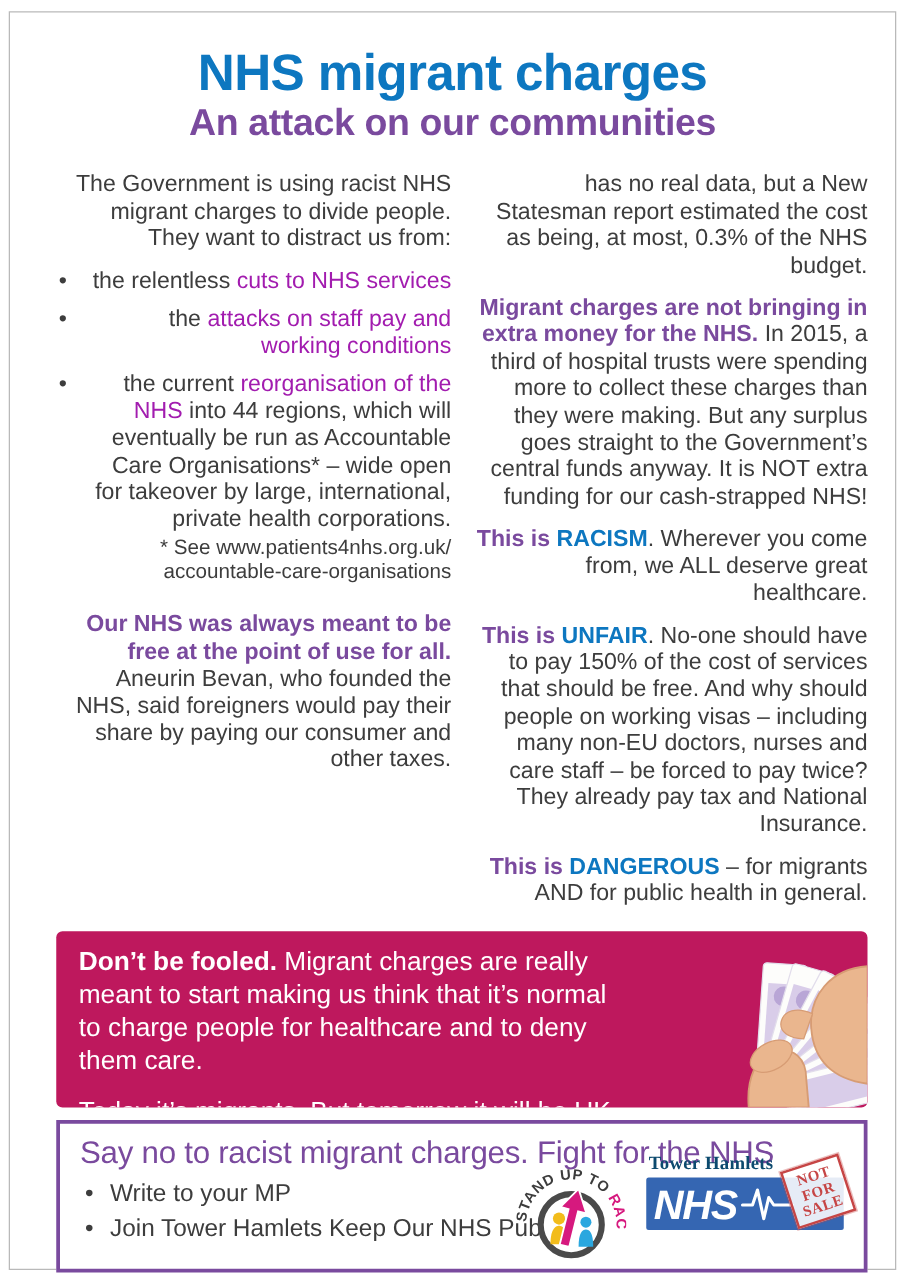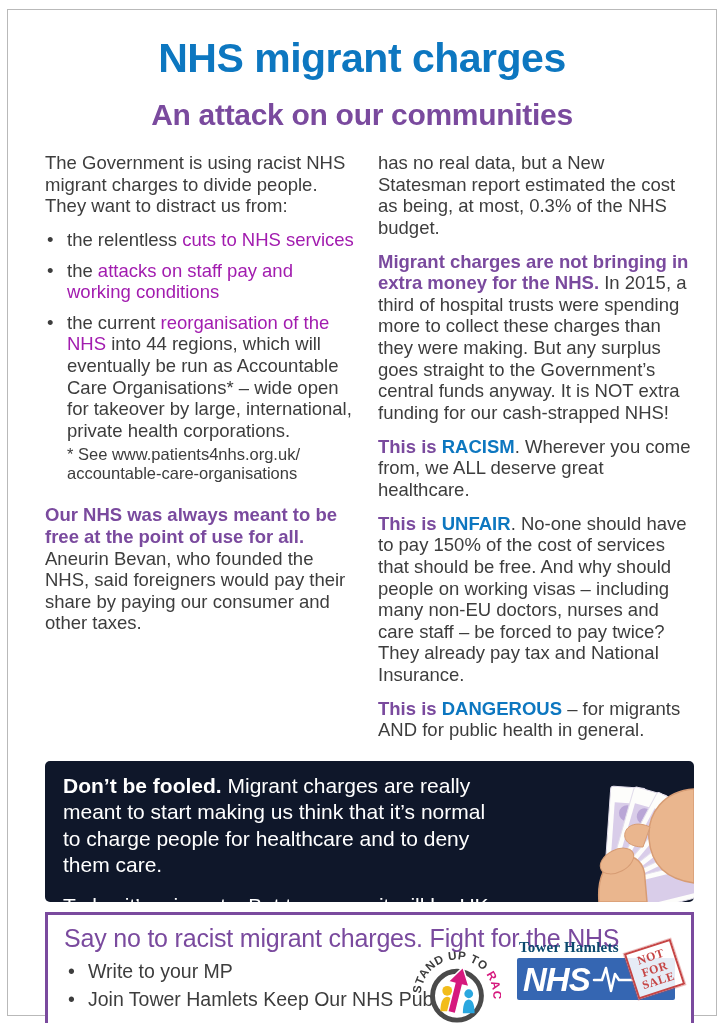--- a/index.html
+++ b/index.html
@@ -7,38 +7,38 @@
     width:724px;height:1023px;background:#ffffff;position:relative;
     font-family:"Liberation Sans","DejaVu Sans",sans-serif;
     color:#3d3d3d;overflow:hidden;
   }
   .page-frame{position:absolute;left:7px;top:9px;right:7px;bottom:7px;border:1px solid #b9b9b9;pointer-events:none;}
   .content{position:absolute;left:0;top:0;width:724px;}
 
   
   .hdr{text-align:center;margin-top:38px;line-height:1.0;}
   .hdr .title{color:#0d77c0;font-weight:bold;font-size:41px;letter-spacing:-0.5px;}
-  .hdr .sub{color:#7a4a9e;font-weight:bold;font-size:30px;margin-top:21px;letter-spacing:-0.3px;}
-
-  
-  .cols{display:flex;gap:17px;margin:22px 30px 0 45px;font-size:18.5px;line-height:1.17;}
+  .hdr .sub{color:#7a4a9e;font-weight:bold;font-size:30px;margin-top:5px;letter-spacing:-0.3px;}
+
+  
+  .cols{display:flex;gap:17px;margin:22px 30px 0 45px;font-size:18.5px;line-height:1.17;text-align:right;}
   .col{flex:1;}
   .col p{margin:0 0 12px 0;}
   .purple{color:#a21caf;}
   .purpleb{color:#7a4a9e;font-weight:bold;}
   .blueb{color:#0d77c0;font-weight:bold;}
   ul.bul{list-style:none;margin:0 0 10px 0;padding:0;}
   ul.bul li{position:relative;padding-left:22px;margin-bottom:9px;}
   ul.bul li::before{content:"•";position:absolute;left:2px;top:0;color:#3d3d3d;}
   .note{font-size:16.5px;margin-top:3px;line-height:1.2;}
 
   
   .bluebox{
     position:relative;margin:8px 30px 0 45px;height:141px;border-radius:5px;
-    background:#0f172a;color:#ffffff;font-size:21px;line-height:1.26;overflow:hidden;
+    background:#be185d;color:#ffffff;font-size:21px;line-height:1.26;overflow:hidden;
   }
   .bluebox .txt{position:absolute;left:18px;top:12px;width:445px;}
   .bluebox .txt p{margin:0 0 14px 0;}
   .bluebox .money{position:absolute;right:0;top:0;height:141px;width:215px;}
 
   
   .actionbox{
     position:relative;margin:10px 30px 0 45px;border:3px solid #7a4a9e;
     padding:7px 14px 9px 14px;height:100px;background:#fff;
   }

